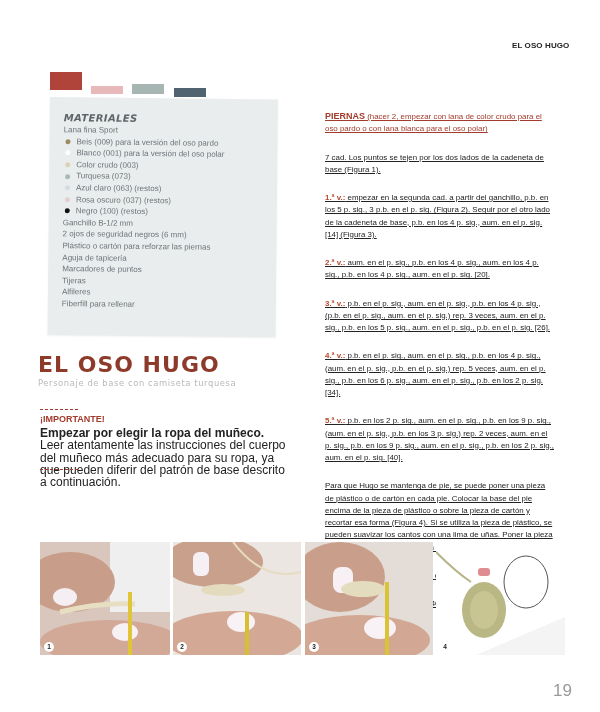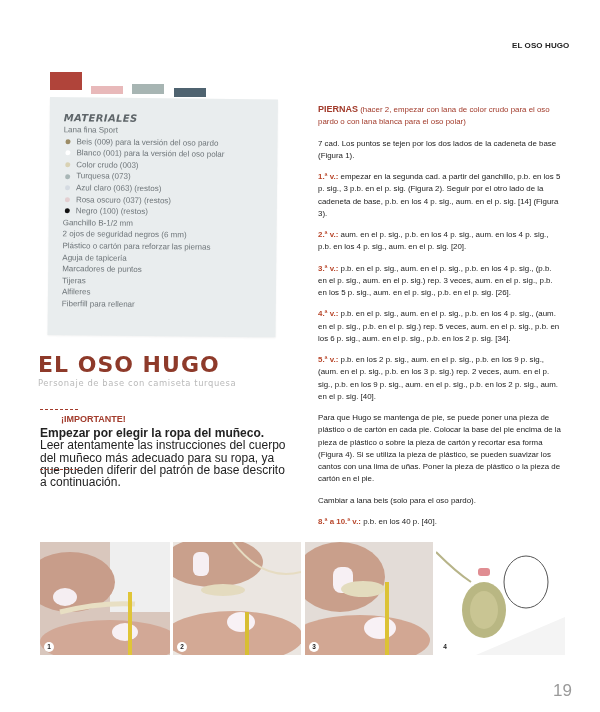--- a/index.html
+++ b/index.html
@@ -8,25 +8,25 @@
   .swatches{position:absolute;top:72px;left:50px;width:200px;height:30px;}
   .swatch{position:absolute;}
   .card{position:absolute;left:50px;top:97px;width:228px;height:238px;background:#e9edee;transform:rotate(0.6deg);transform-origin:left top;box-shadow:0 1px 2px rgba(0,0,0,0.05);}
   .card-inner{position:absolute;left:14px;top:14px;width:210px;font-size:8px;line-height:11.6px;color:#6d7478;}
   .card-title{font-family:"DejaVu Sans",sans-serif;font-style:italic;font-weight:bold;font-size:10px;color:#5e6569;letter-spacing:0.4px;line-height:13px;}
   .mat-row{display:flex;align-items:center;white-space:nowrap;}
   .dot{width:5px;height:5px;border-radius:50%;display:inline-block;margin:0 6px 0 2px;flex:none;}
   .title{position:absolute;left:38px;top:352px;font-family:"DejaVu Sans",sans-serif;font-size:22px;font-weight:bold;letter-spacing:1px;color:#8e3a2a;}
   .subtitle{position:absolute;left:38px;top:378px;font-family:"DejaVu Sans",sans-serif;font-size:8.4px;color:#b9b9b9;letter-spacing:0.6px;}
   .dash{position:absolute;left:40px;width:38px;border-top:1px dashed #a23b2b;}
-  .imp-head{position:absolute;left:40px;top:414px;font-size:9px;font-weight:bold;color:#a23b2b;margin-left:21px;}
+  .imp-head{position:absolute;left:40px;top:414px;font-size:9px;font-weight:bold;color:#a23b2b;}
   .imp-text{position:absolute;left:40px;top:427px;width:250px;font-size:12px;line-height:12.3px;color:#222;}
   .imp-text b{font-weight:bold;}
   .col-right{position:absolute;left:309px;top:94px;width:262px;font-size:7.9px;line-height:12.25px;color:#222;}
-  .col-right p{margin:9px;}
+  .col-right p{margin:16px;text-decoration:underline;}
   .heading{color:#a23b2b;}
   .heading b{font-size:9px;}
   .step{color:#b8462a;font-weight:bold;}
   .photos{position:absolute;top:542px;left:40px;width:525px;height:113px;}
   .photo{position:absolute;top:0;height:113px;overflow:hidden;}
   .num{position:absolute;left:4px;bottom:3px;width:10px;height:10px;border-radius:50%;background:#fff;color:#222;font-size:6.5px;font-weight:bold;text-align:center;line-height:10px;}
   .page-num{position:absolute;left:553px;top:681px;font-size:17px;color:#9a9a9a;}
 </style>
 </head>
 <body>

